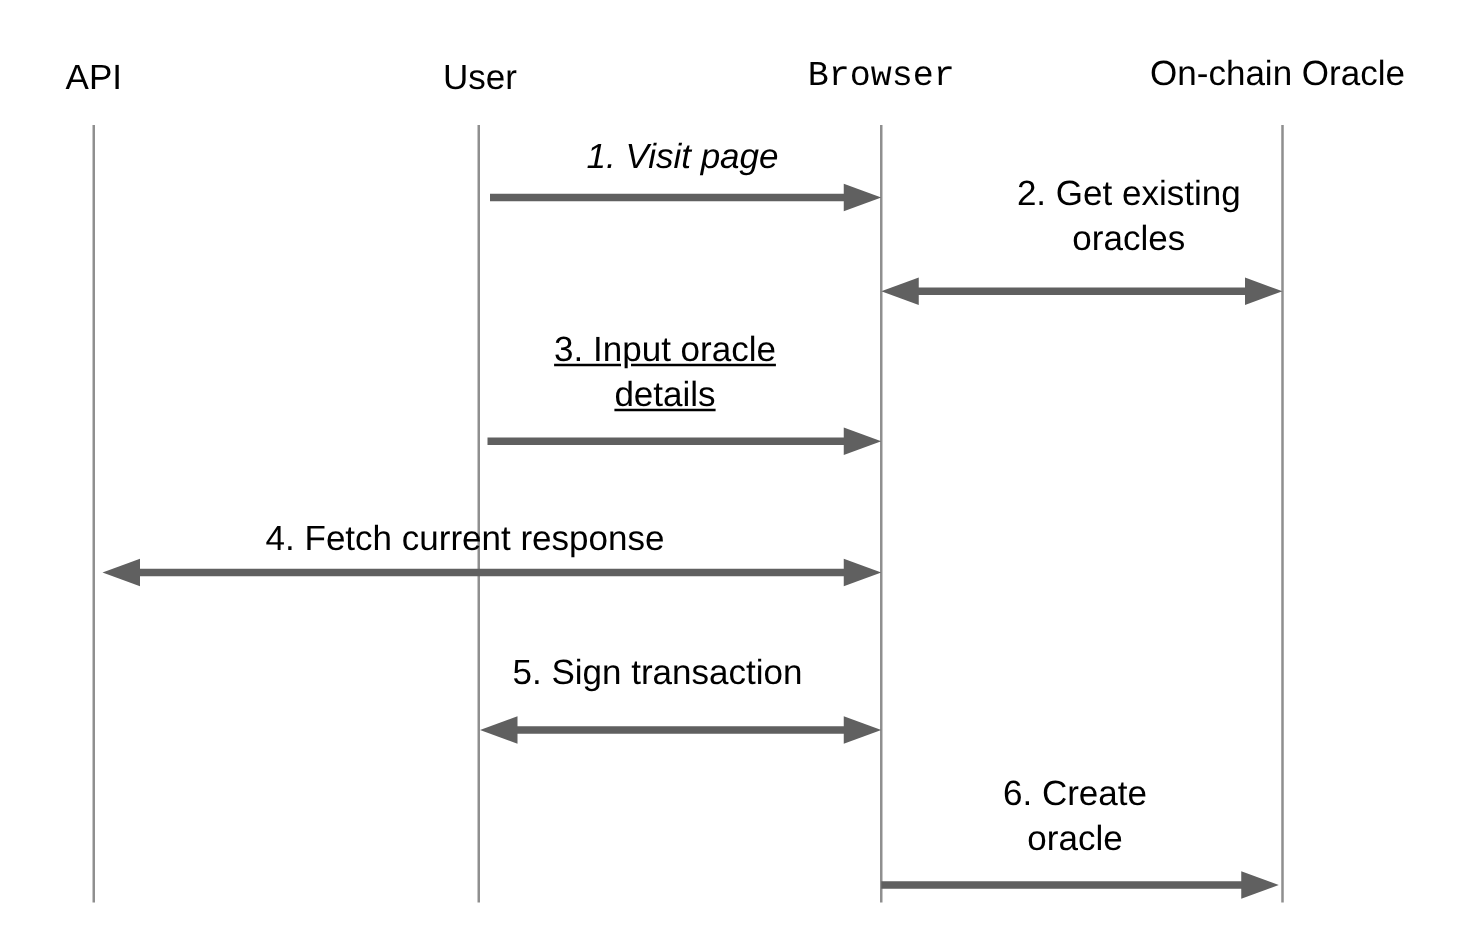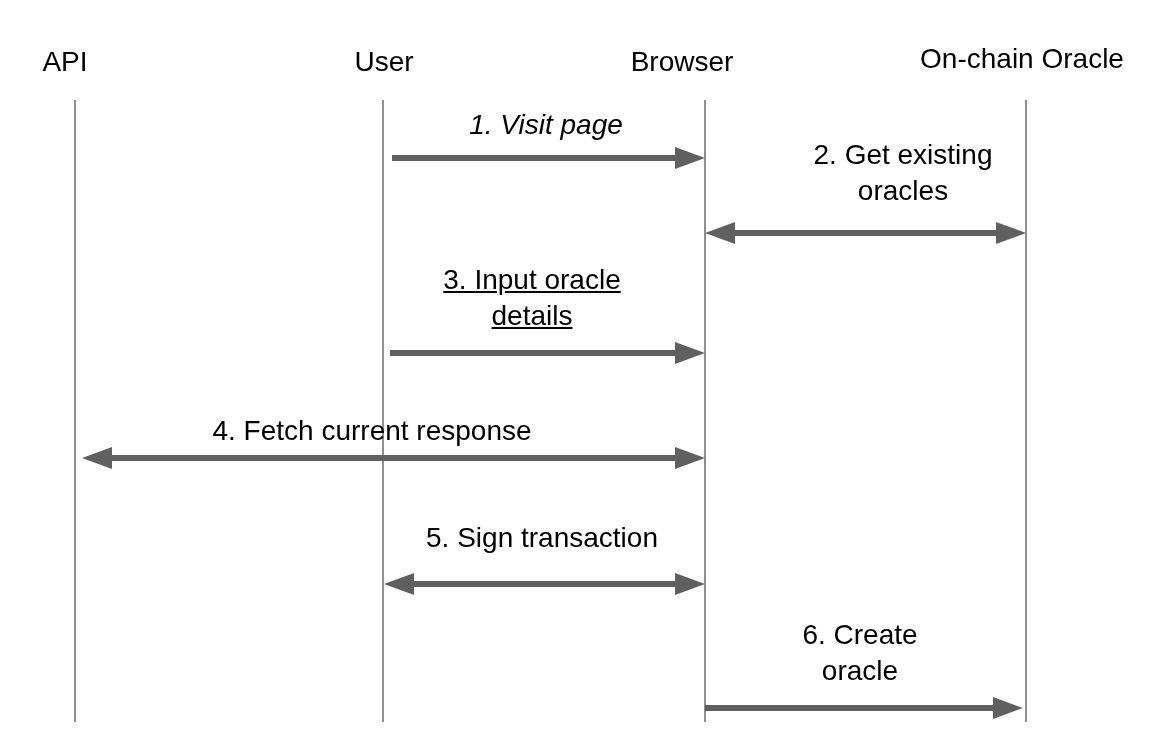--- a/index.html
+++ b/index.html
@@ -83,23 +83,23 @@
   #arrow-5 { left: 384px; top: 573px; width: 321px; }
   #arrow-5 .shaft { left: 26px; right: 26px; }
   #arrow-6 { left: 705px; top: 697px; width: 318px; }
   #arrow-6 .shaft { left: 0; right: 26px; }
 </style>
 </head>
 <body>
 
 <div id="canvas">
 
-  <div class="actor-label" style="left:65px;text-align:center;">API</div>
+  <div class="actor-label" style="left:75px;text-align:center;">API</div>
   <div class="actor-label" style="left:384px;">User</div>
-  <div class="actor-label" style="left:682px;">Browser</div>
+  <div class="actor-label" style="left:705px;font-family:Liberation Mono, monospace;">Browser</div>
   <div class="actor-label" style="left:1022px; top:43px;">On-chain Oracle</div>
 
   <div class="lifeline" style="left:74px;"></div>
   <div class="lifeline" style="left:382px;"></div>
   <div class="lifeline" style="left:704px;"></div>
   <div class="lifeline" style="left:1025px;"></div>
 
   <div class="msg-label" style="left:546px; top:107px;font-style:italic;">1. Visit page</div>
   <div id="arrow-1" class="arrow">
     <div class="shaft"></div>
@@ -121,21 +121,21 @@
     <div class="head-right"></div>
   </div>
 
   <div class="msg-label" style="left:372px; top:413px;">4. Fetch current response</div>
   <div id="arrow-4" class="arrow">
     <div class="shaft"></div>
     <div class="head-left"></div>
     <div class="head-right"></div>
   </div>
 
-  <div class="msg-label" style="left:542px; top:520px;">5. Sign transaction</div>
+  <div class="msg-label" style="left:526px; top:520px;">5. Sign transaction</div>
   <div id="arrow-5" class="arrow">
     <div class="shaft"></div>
     <div class="head-left"></div>
     <div class="head-right"></div>
   </div>
 
   <div class="msg-label" style="left:860px; top:617px;">6. Create
 oracle</div>
   <div id="arrow-6" class="arrow">
     <div class="shaft"></div>

